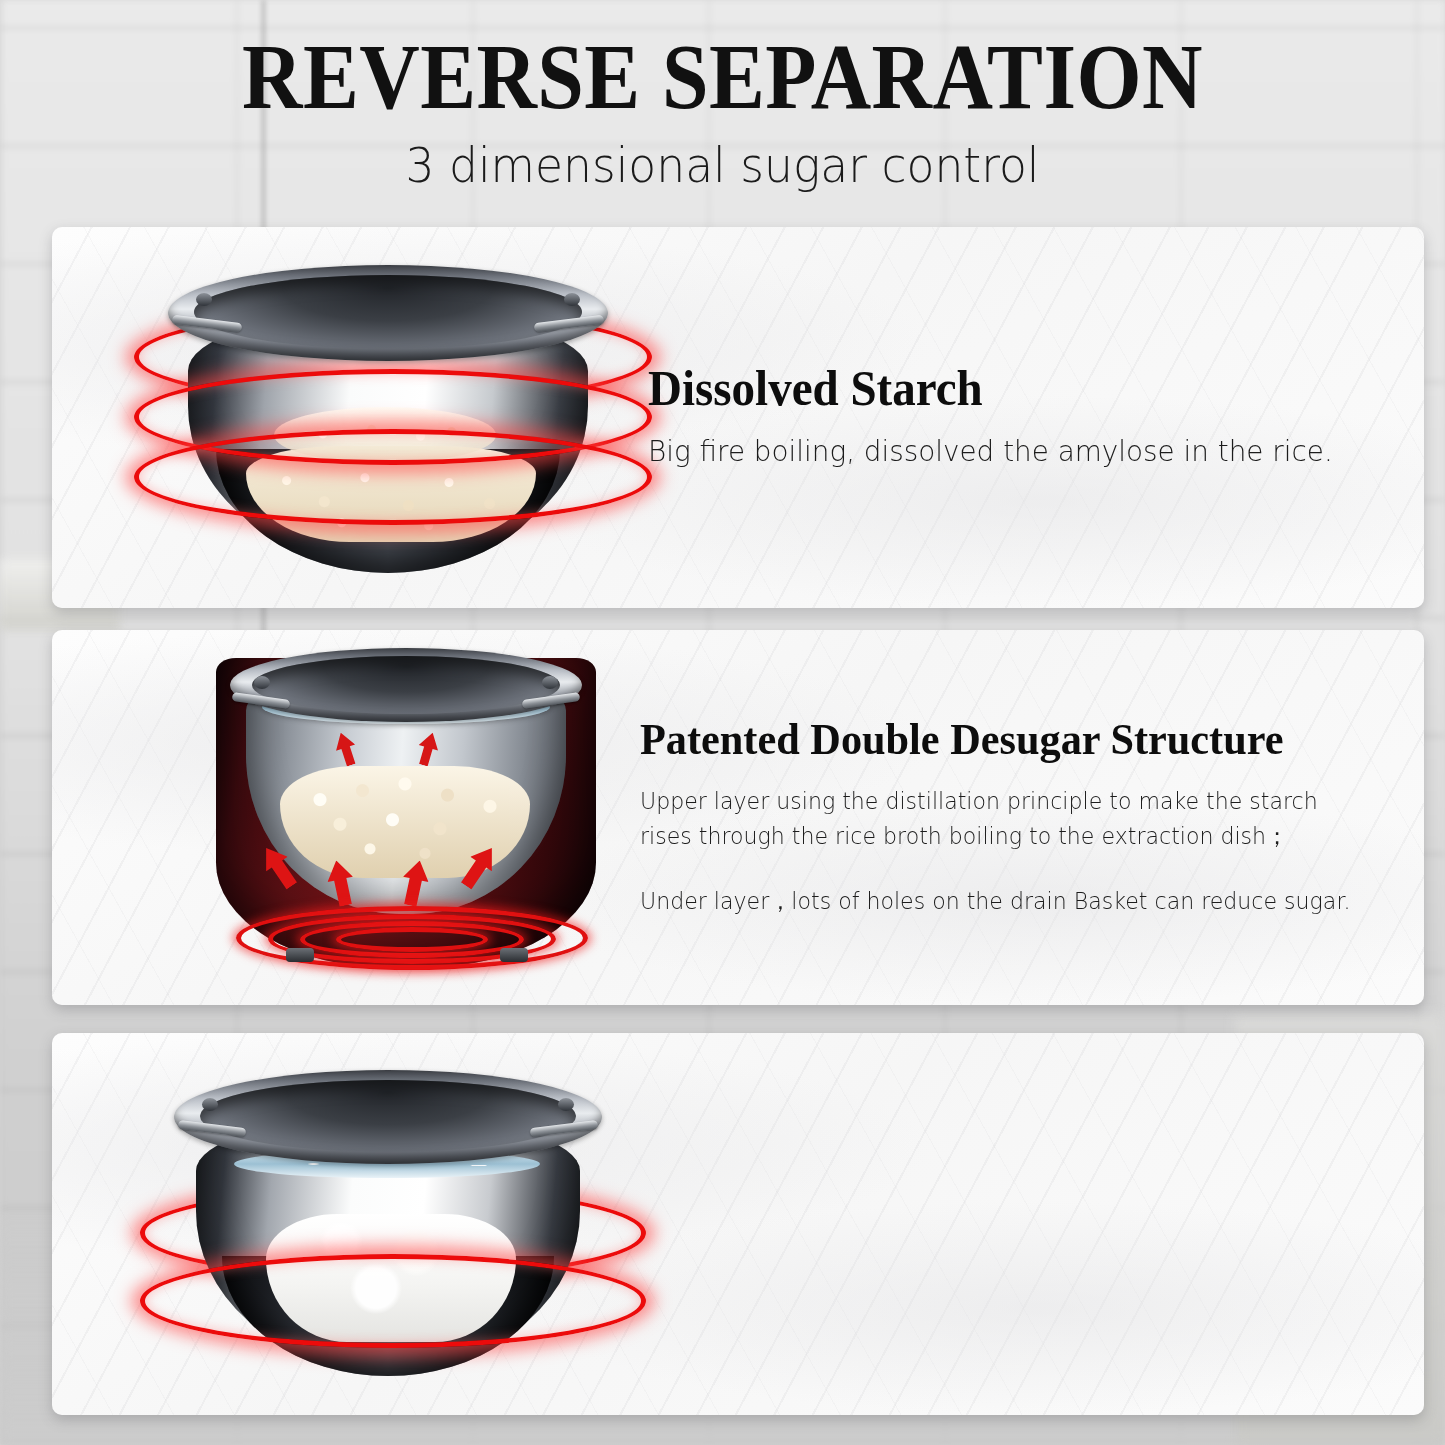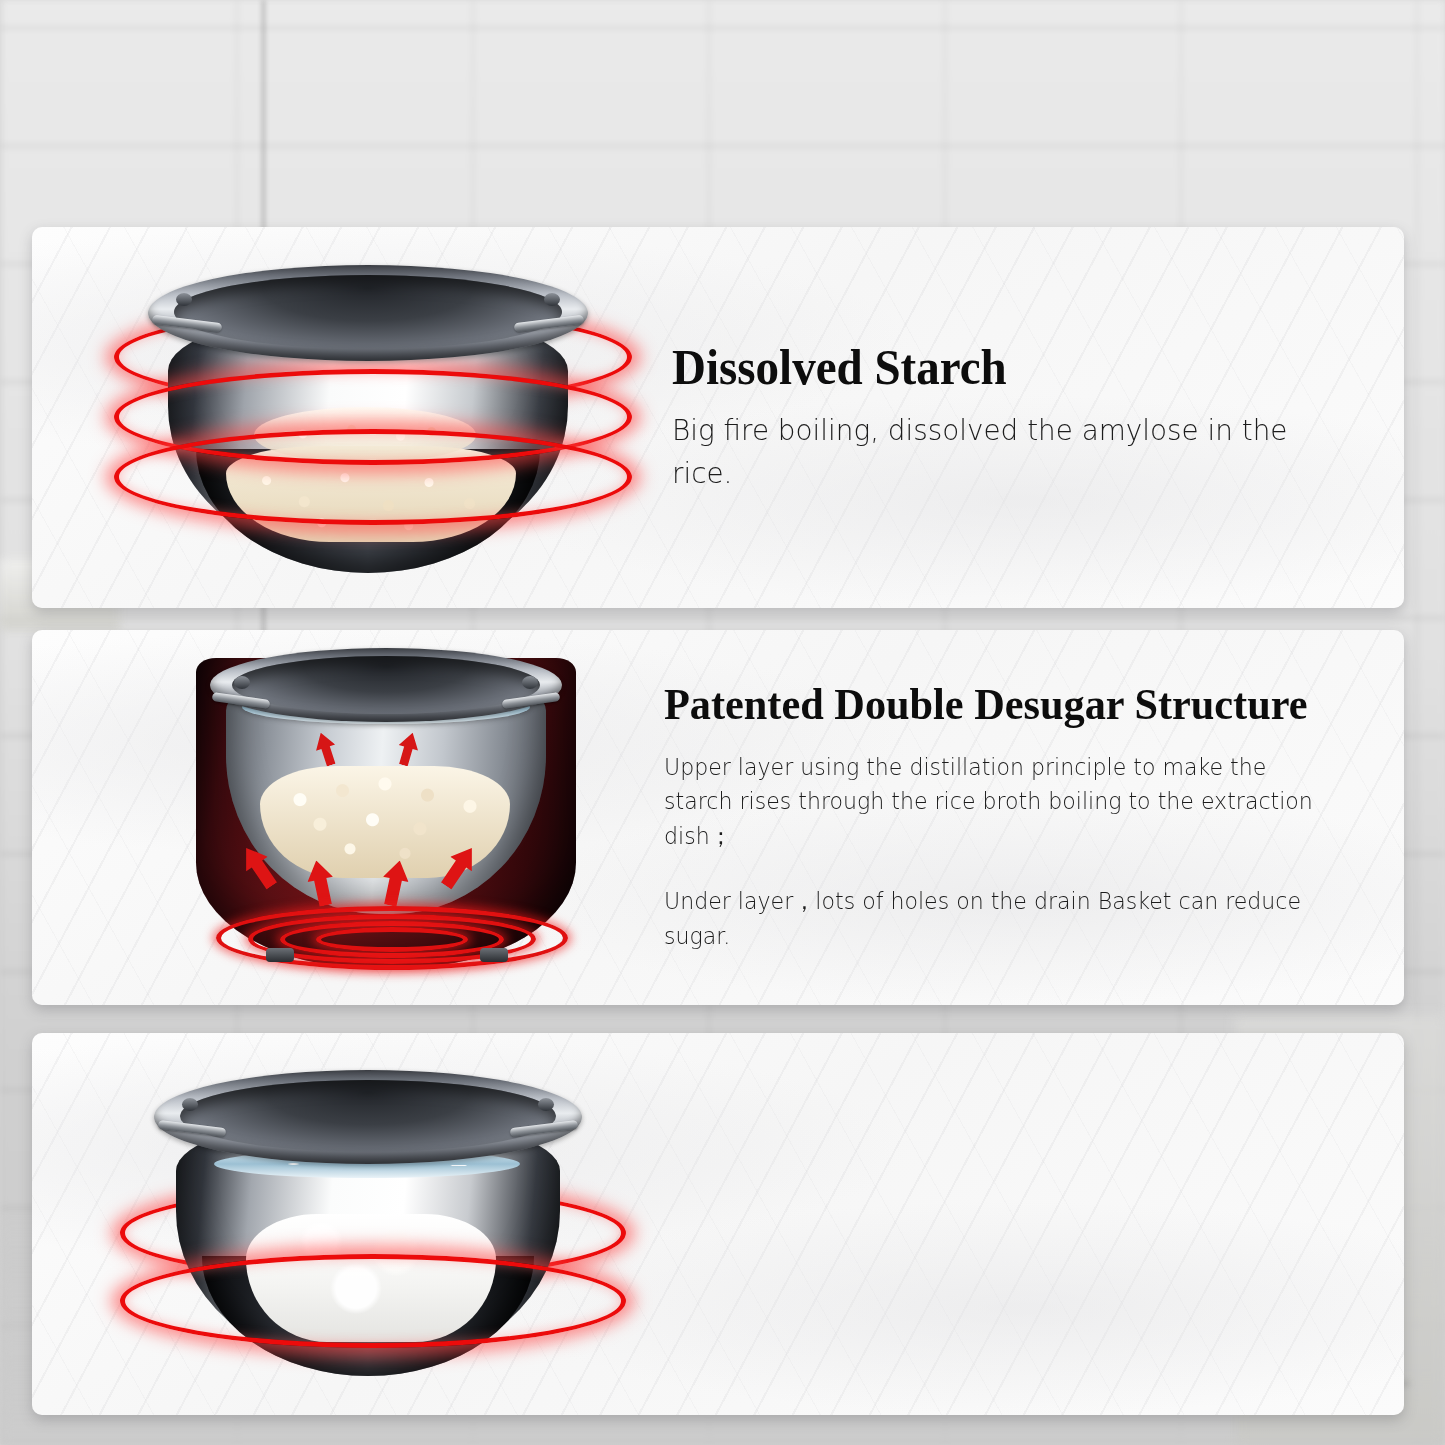--- a/index.html
+++ b/index.html
@@ -45,30 +45,30 @@
   }
   .subtitle{
     font-family:"DejaVu Sans", sans-serif;
     font-weight:300;font-size:48px;line-height:1.1;color:#1b1b1b;
     transform:scaleX(.95);transform-origin:center;
     margin:14px 0 0 0;
   }
 
   
   .card{
-    position:absolute;left:32px;width:1372px;
+    position:absolute;left:52px;width:1372px;
     border-radius:10px;overflow:hidden;
     background:
       radial-gradient(ellipse 70% 50% at 22% 30%, rgba(228,228,230,.55), rgba(255,255,255,0) 60%),
       radial-gradient(ellipse 60% 45% at 72% 72%, rgba(226,226,228,.5), rgba(255,255,255,0) 62%),
       repeating-linear-gradient(118deg, rgba(203,203,206,.20) 0 2px, rgba(255,255,255,0) 2px 34px),
       repeating-linear-gradient(61deg, rgba(208,208,211,.14) 0 1px, rgba(255,255,255,0) 1px 53px),
       linear-gradient(150deg,#fdfdfd 0%,#f6f6f6 45%,#fbfbfb 100%);
     box-shadow:0 5px 13px rgba(90,90,95,.30);
-    display:flex;align-items:center;gap:44px;
+    display:flex;align-items:center;
   }
   #card1{top:227px;height:381px;}
   #card2{top:630px;height:375px;justify-content:space-between;}
   #card3{top:1033px;height:382px;}
 
   .art{position:relative;flex:0 0 auto;}
   .copy{flex:1 1 auto;padding-right:40px;}
 
   .h{
     font-family:"Liberation Serif", serif;
@@ -223,20 +223,24 @@
 
 <div class="stage">
 
   <div class="bg"></div>
   <div class="bg-vline"></div>
   <div class="bg-shelf"></div>
   <div class="bg-counter"></div>
   <div class="bg-cab"></div>
   <div class="bg-cabline"></div>
 
+  <div class="header">
+    <h1 class="title">REVERSE SEPARATION</h1>
+    <div class="subtitle">3 dimensional sugar control</div>
+  </div>
 
   <div class="card" id="card1">
     <div class="art pot" id="art1">
       <div class="ring" style="left:6px;top:56px;width:508px;height:86px;"></div>
       <div class="c1-body"></div>
       <div class="c1-bottom"></div>
       <div class="c1-rice"></div>
       <div class="c1-rice2"></div>
       <div class="ring" style="left:6px;top:116px;width:508px;height:86px;"></div>
       <div class="ring" style="left:6px;top:176px;width:508px;height:86px;"></div>

